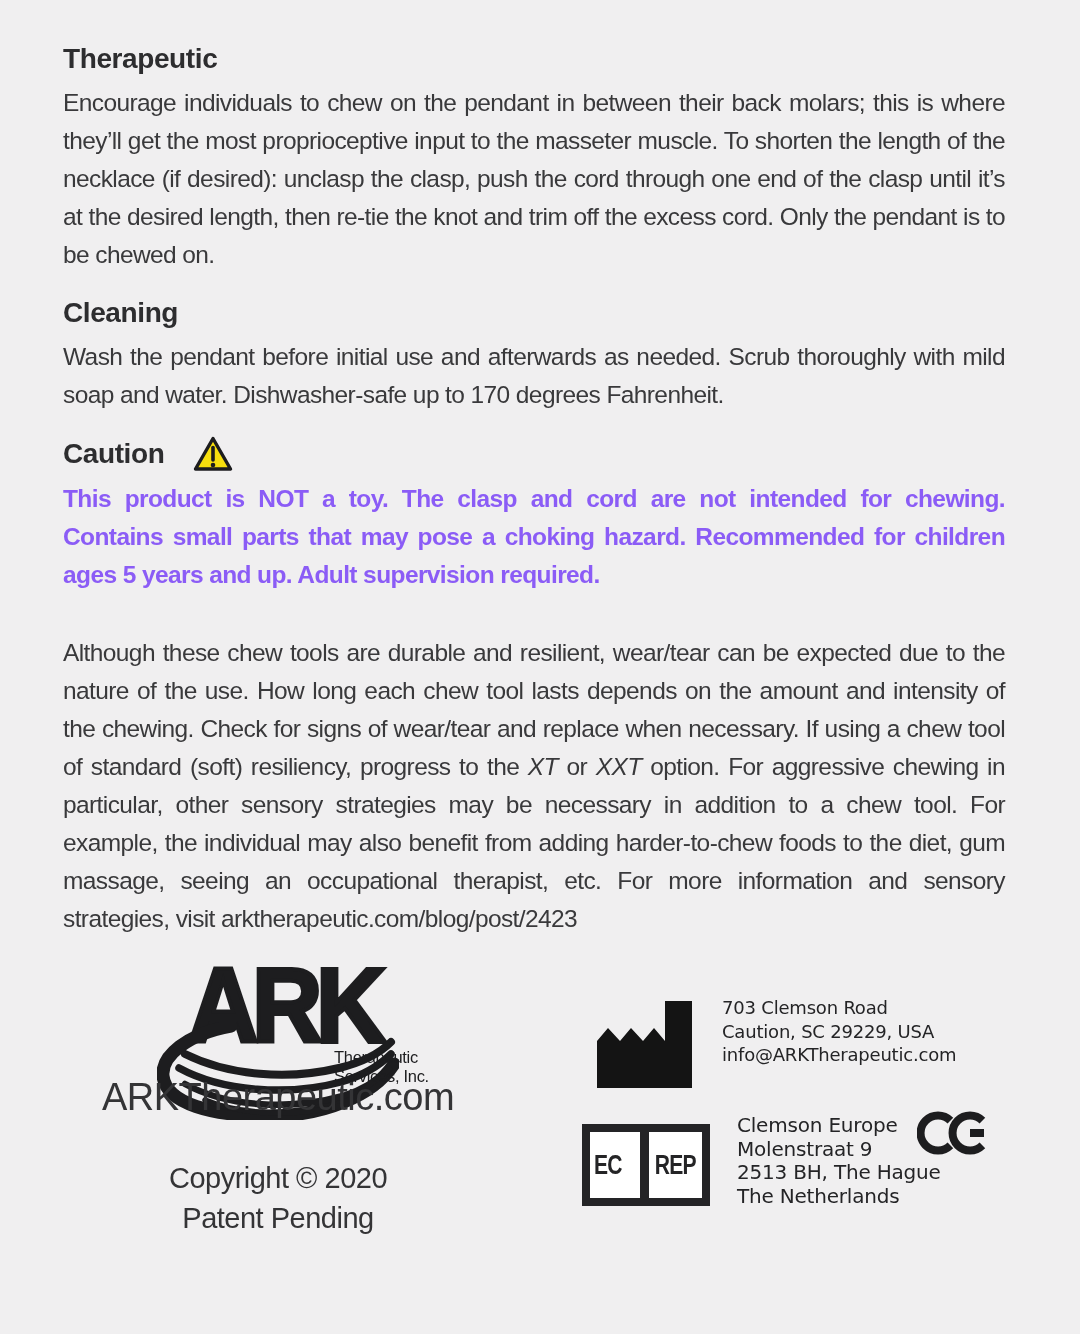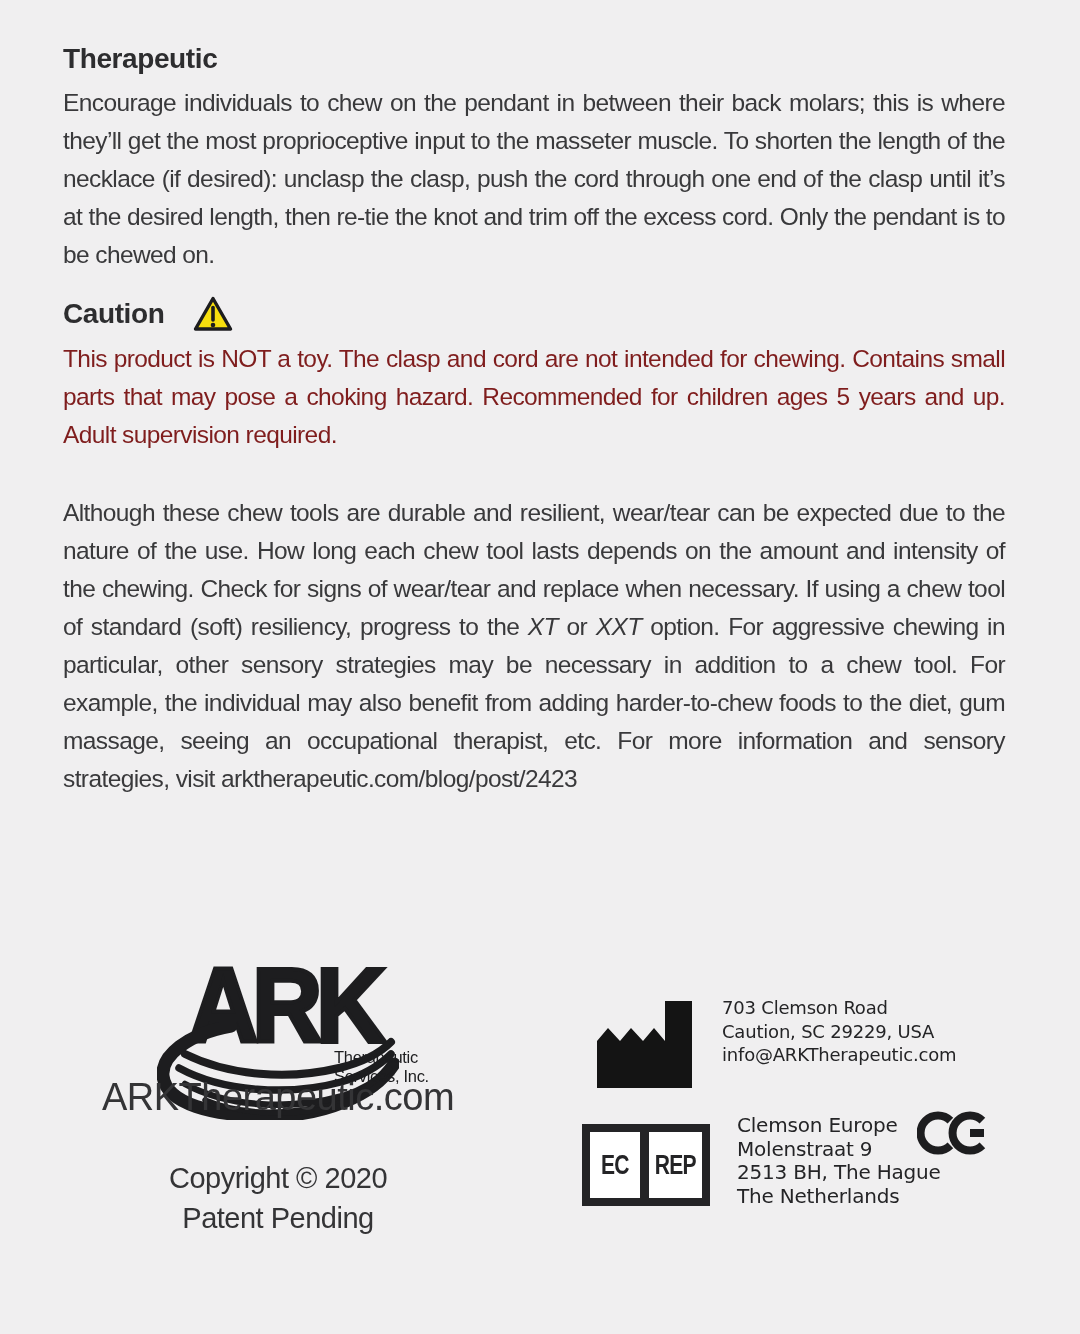--- a/index.html
+++ b/index.html
@@ -44,21 +44,21 @@
   }
   .body-text em { font-style: italic; }
   section.sec { margin-top: 22px; }
   section.sec:first-child { margin-top: 0; }
   section.sec-wear { margin-top: 40px; }
   .caution-heading-row {
     display: flex;
     align-items: center;
     gap: 29px;
   }
-  .red-text { color: #7f1d1d; }
+  .red-text { color: #8b5cf6; font-weight: bold; }
   .warn-svg { display: block; }
 
   
   .ark-logo-text {
     position: absolute;
     left: 188px;
     top: 952px;
     font-size: 106px;
     line-height: 106px;
     font-weight: bold;
@@ -114,21 +114,21 @@
     height: 66px;
     border: 8px solid #242426;
     background: #242426;
     display: flex;
   }
   .ecrep-cell {
     flex: 1;
     background: #ffffff;
     display: flex;
     align-items: center;
-    justify-content: center;
+    justify-content: flex-start;
     font-weight: bold;
     font-size: 27px;
     color: #242426;
     letter-spacing: -1px;
     transform: none;
   }
   .ecrep-cell span {
     display: inline-block;
     transform: scaleX(0.78);
   }
@@ -150,20 +150,24 @@
 
 <div class="page">
 
   <main class="content">
 
     <section class="sec">
       <h2 class="heading">Therapeutic</h2>
       <p class="body-text">Encourage individuals to chew on the pendant in between their back molars; this is where they’ll get the most proprioceptive input to the masseter muscle.  To shorten the length of the necklace (if desired):  unclasp the clasp, push the cord through one end of the clasp until it’s at the desired length, then re-tie the knot and trim off the excess cord.  Only the pendant is to be chewed on.</p>
     </section>
 
+    <section class="sec">
+      <h2 class="heading">Cleaning</h2>
+      <p class="body-text">Wash the pendant before initial use and afterwards as needed.  Scrub thoroughly with mild soap and water.  Dishwasher-safe up to 170 degrees Fahrenheit.</p>
+    </section>
 
     <section class="sec">
       <h2 class="heading caution-heading-row">
         <span>Caution</span>
         <svg class="warn-svg" width="40" height="36" viewBox="0 0 40 36" aria-hidden="true">
           <path d="M20,2.5 L37.5,33 L2.5,33 Z" fill="#f7df0e" stroke="#1d1d1f" stroke-width="3.4" stroke-linejoin="round"></path>
           <path d="M20,11.5 L20,24" stroke="#1d1d1f" stroke-width="3.6" stroke-linecap="round"></path>
           <circle cx="20" cy="29" r="2.3" fill="#1d1d1f"></circle>
         </svg>
       </h2>

